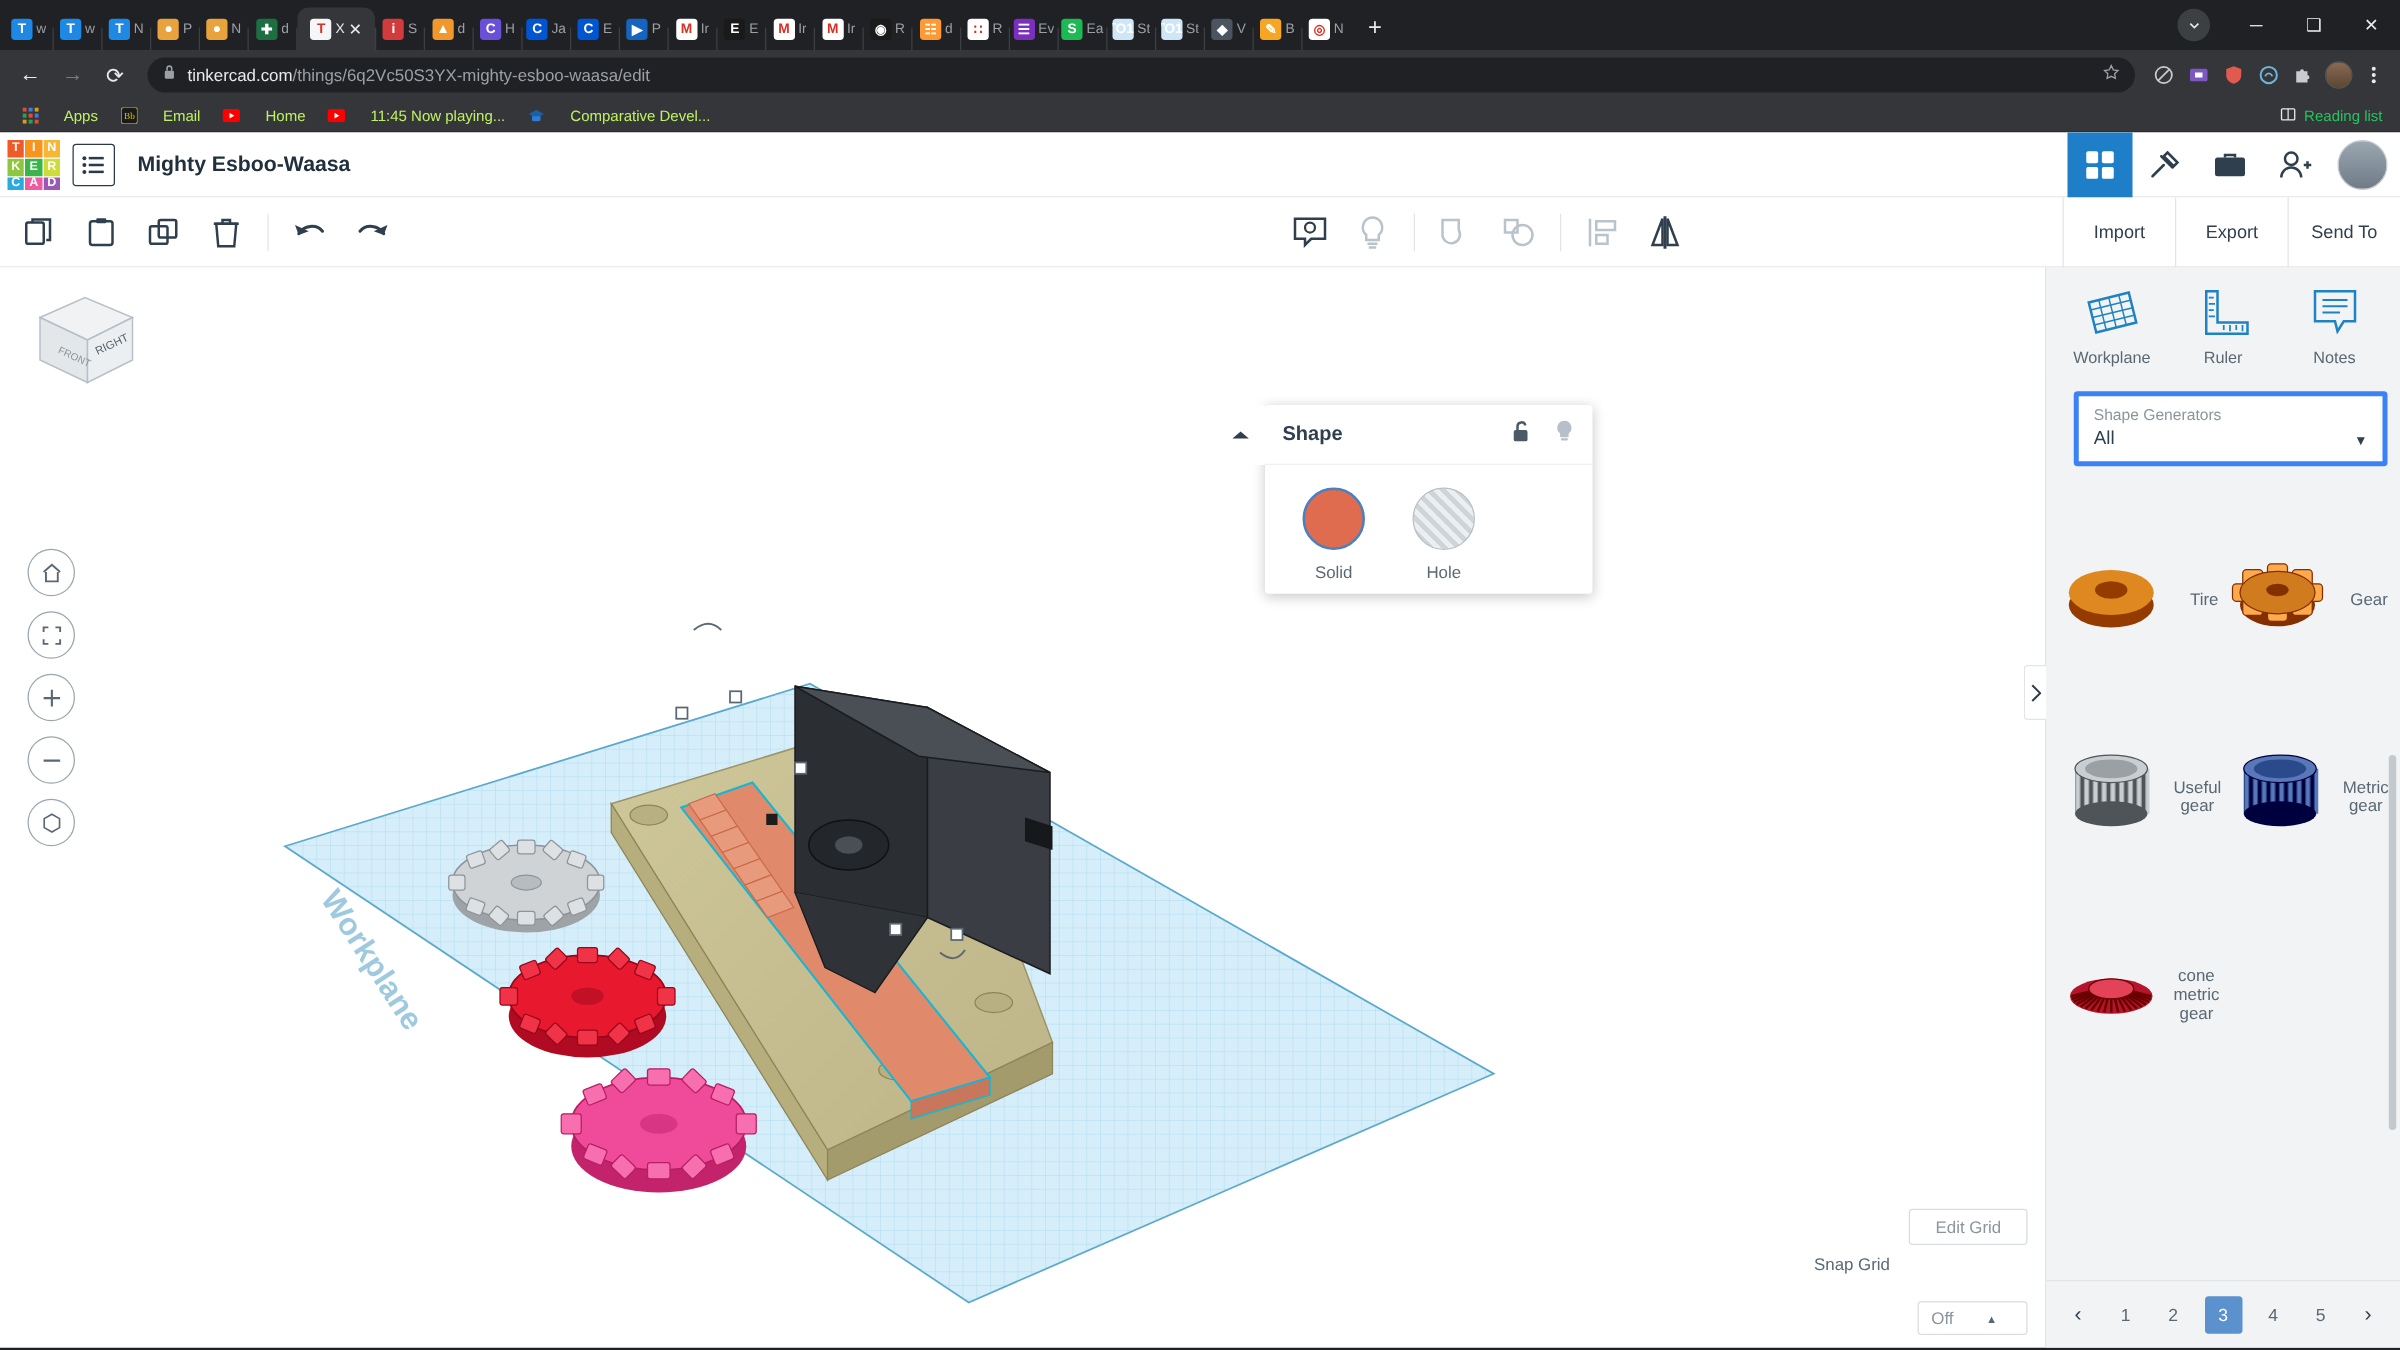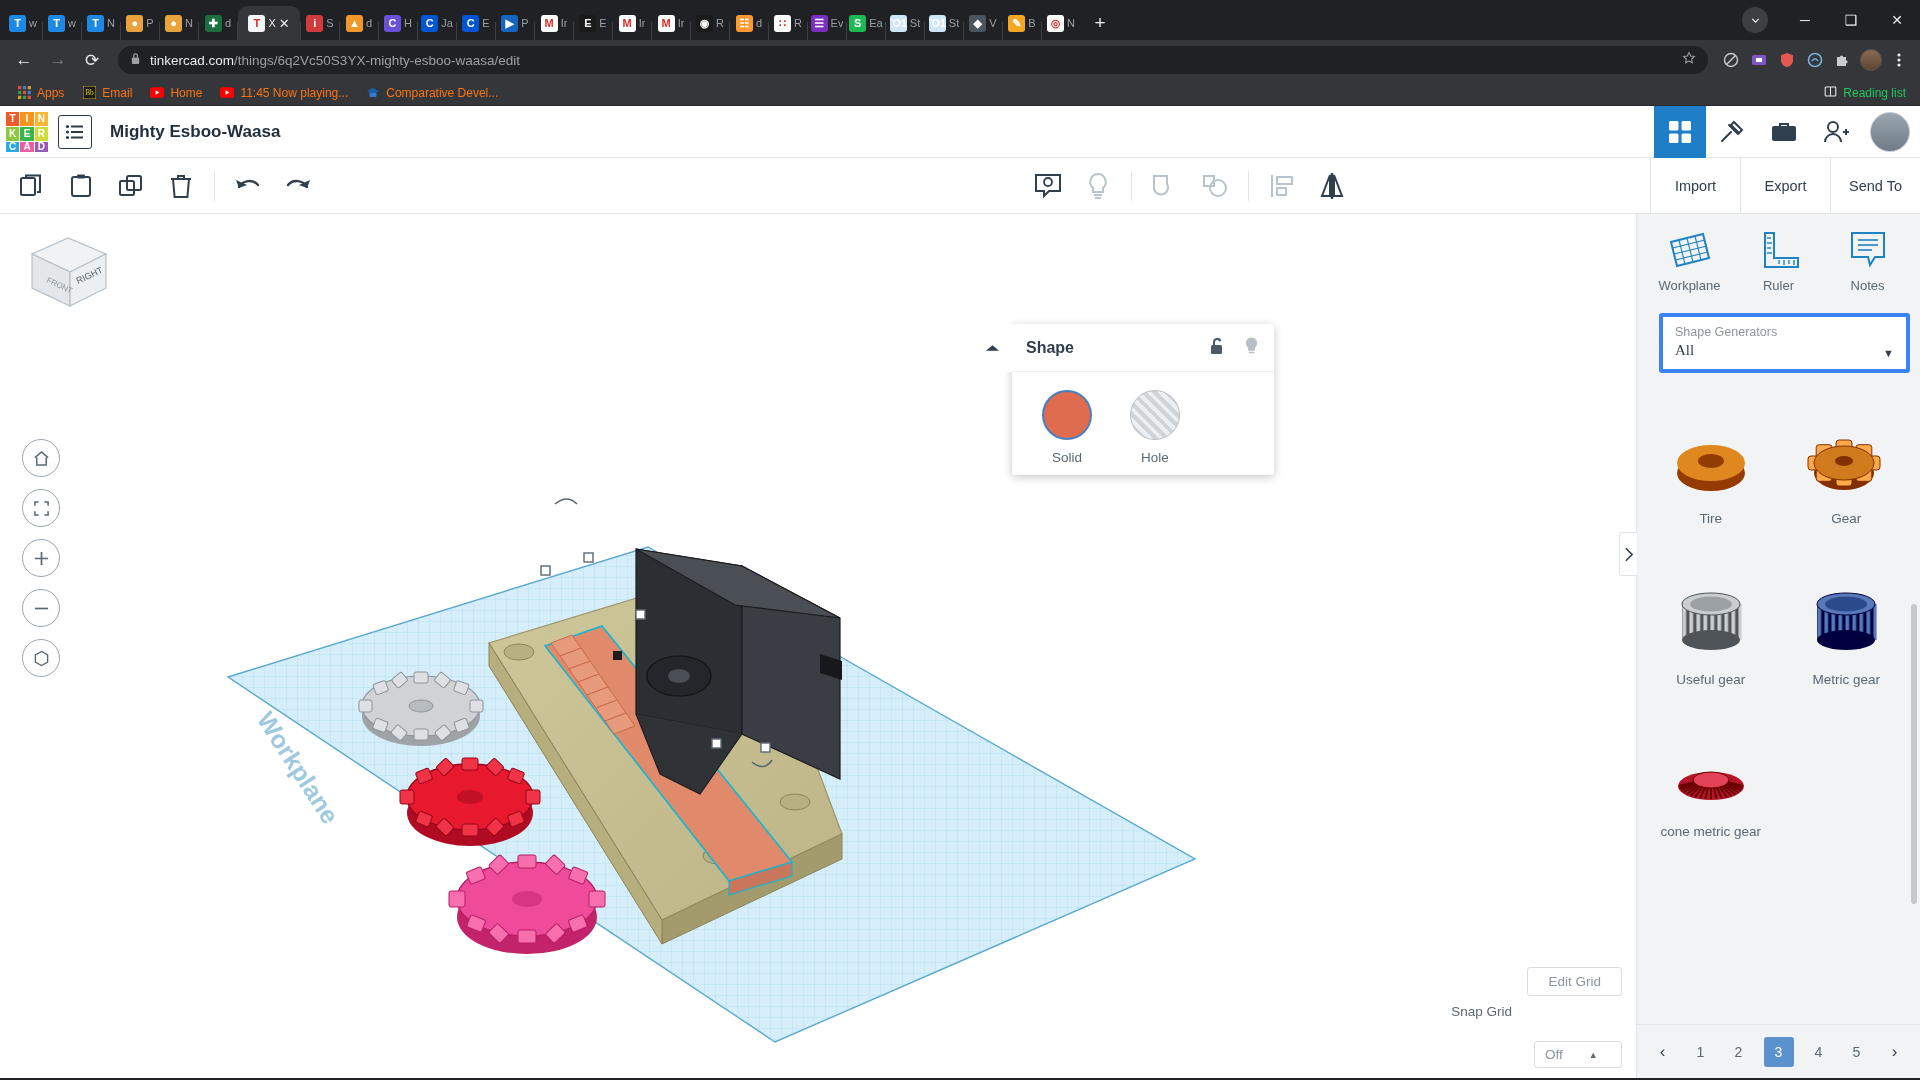--- a/index.html
+++ b/index.html
@@ -86,23 +86,23 @@
     background: linear-gradient(#8a6a52,#5c4632);
     border: 1px solid #555;
   }
 
   .bookmarks-bar {
     height: 26px; background: #35363a;
     display: flex; align-items: center; padding: 0 10px; gap: 4px;
     border-bottom: 1px solid #2a2b2e;
   }
   .bm {
-    display: flex; align-items: center; gap: 6px;
+    display: flex; align-items: center; gap: 20px;
     padding: 2px 7px; border-radius: 4px;
-    font-size: 12px; color: #f97316; white-space: nowrap;
+    font-size: 12px; color: #bef264; white-space: nowrap;
   }
   .bm-ico { width: 14px; height: 14px; flex: 0 0 auto;
             display:flex; align-items:center; justify-content:center;
             font-size: 9px; border-radius: 2px; }
   .reading-list {
     margin-left: auto; display: flex; align-items: center; gap: 6px;
     font-size: 12px; color: #22c55e; padding-right: 4px;
   }
 
   
@@ -232,31 +232,30 @@
   .sb-select-wrap { padding: 8px 10px 10px; }
   .sb-select {
     background: #fff; border: 4px solid #3b82f6; border-radius: 3px;
     padding: 8px 12px 10px;
     margin-left: 12px;
   }
   .sb-select .lbl { font-size: 12.5px; color: #8b959d; }
   .sb-select .row {
     display: flex; align-items: flex-end; justify-content: space-between;
     margin-top: 3px;
-    font-family: Liberation Serif, serif;
   }
   .sb-select .val { font-size: 15px; color: #2f3f4d; }
   .shape-grid {
     flex: 1; overflow: hidden; padding: 10px 6px 0;
     display: grid; grid-template-columns: 1fr 1fr;
     grid-auto-rows: 158px; justify-items: center; align-content: start;
   }
   .shape-card {
-    width: 128px; display: flex; flex-direction: column;
-    align-items: center; justify-content: center; gap: 8px; padding-top: 14px;
+    width: 128px; display: flex; 
+    align-items: center; justify-content: space-between; gap: 8px; padding-top: 14px;
   }
   .shape-card .cap { font-size: 13.5px; color: #5a6874; text-align: center; }
   .sb-scroll {
     position: absolute; right: 3px; top: 390px; width: 6px; height: 300px;
     background: #c4c9ce; border-radius: 3px;
   }
   .pager {
     height: 54px; border-top: 1px solid #e2e5e8;
     display: flex; align-items: center; justify-content: center; gap: 12px;
     background: #f1f3f4;

